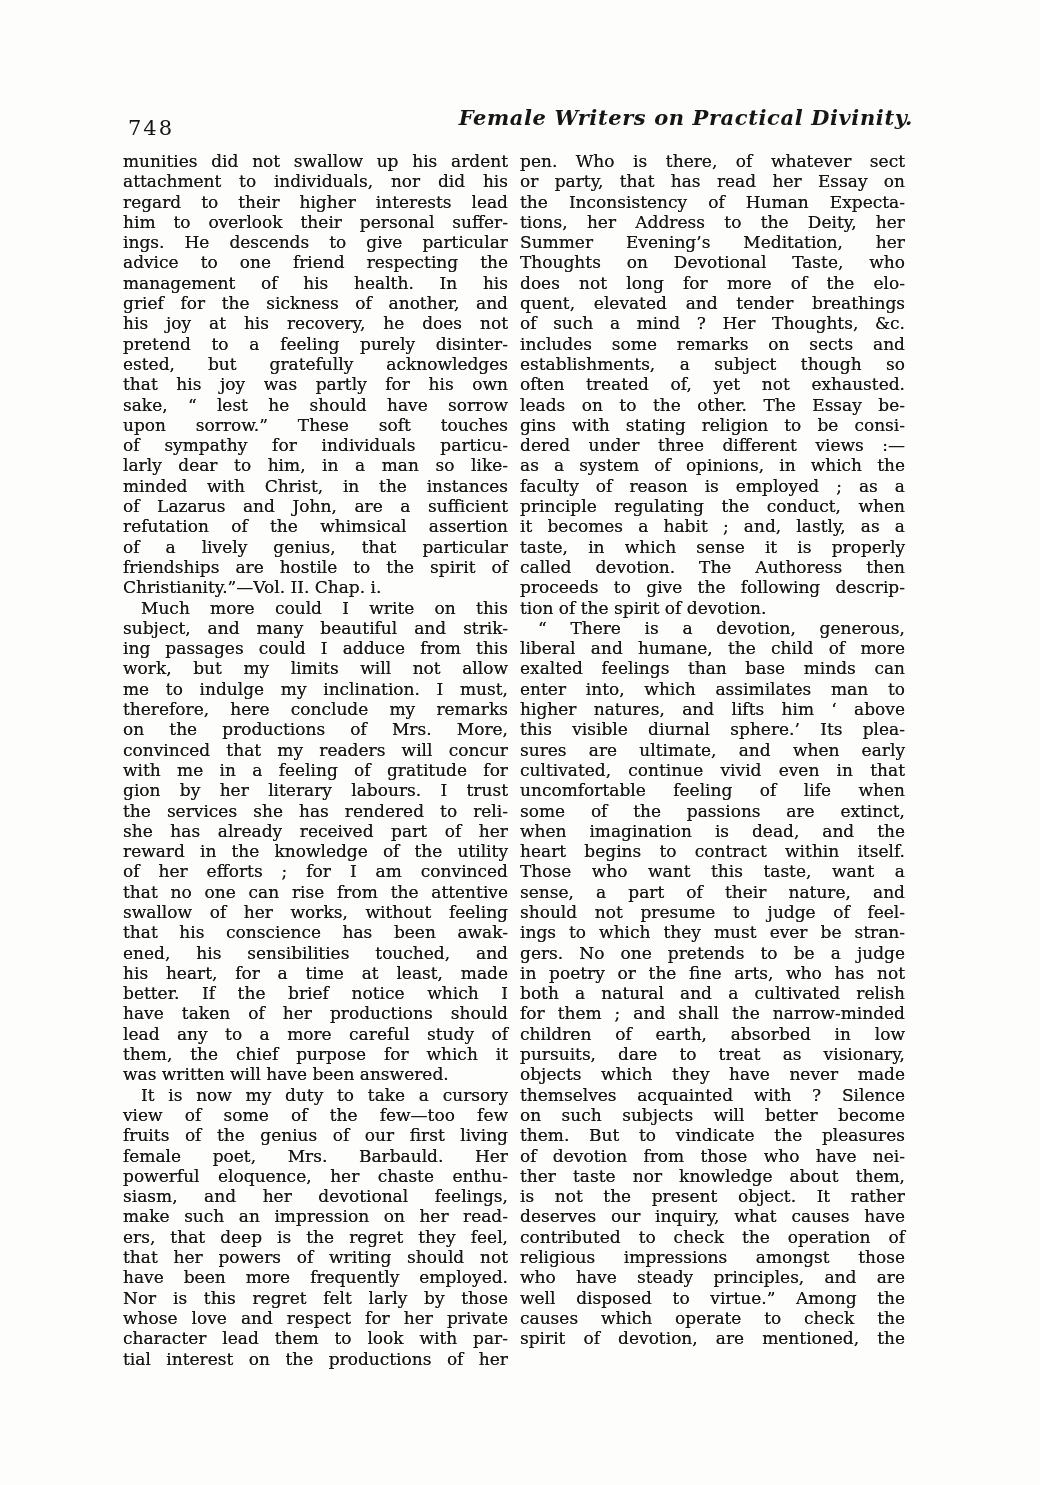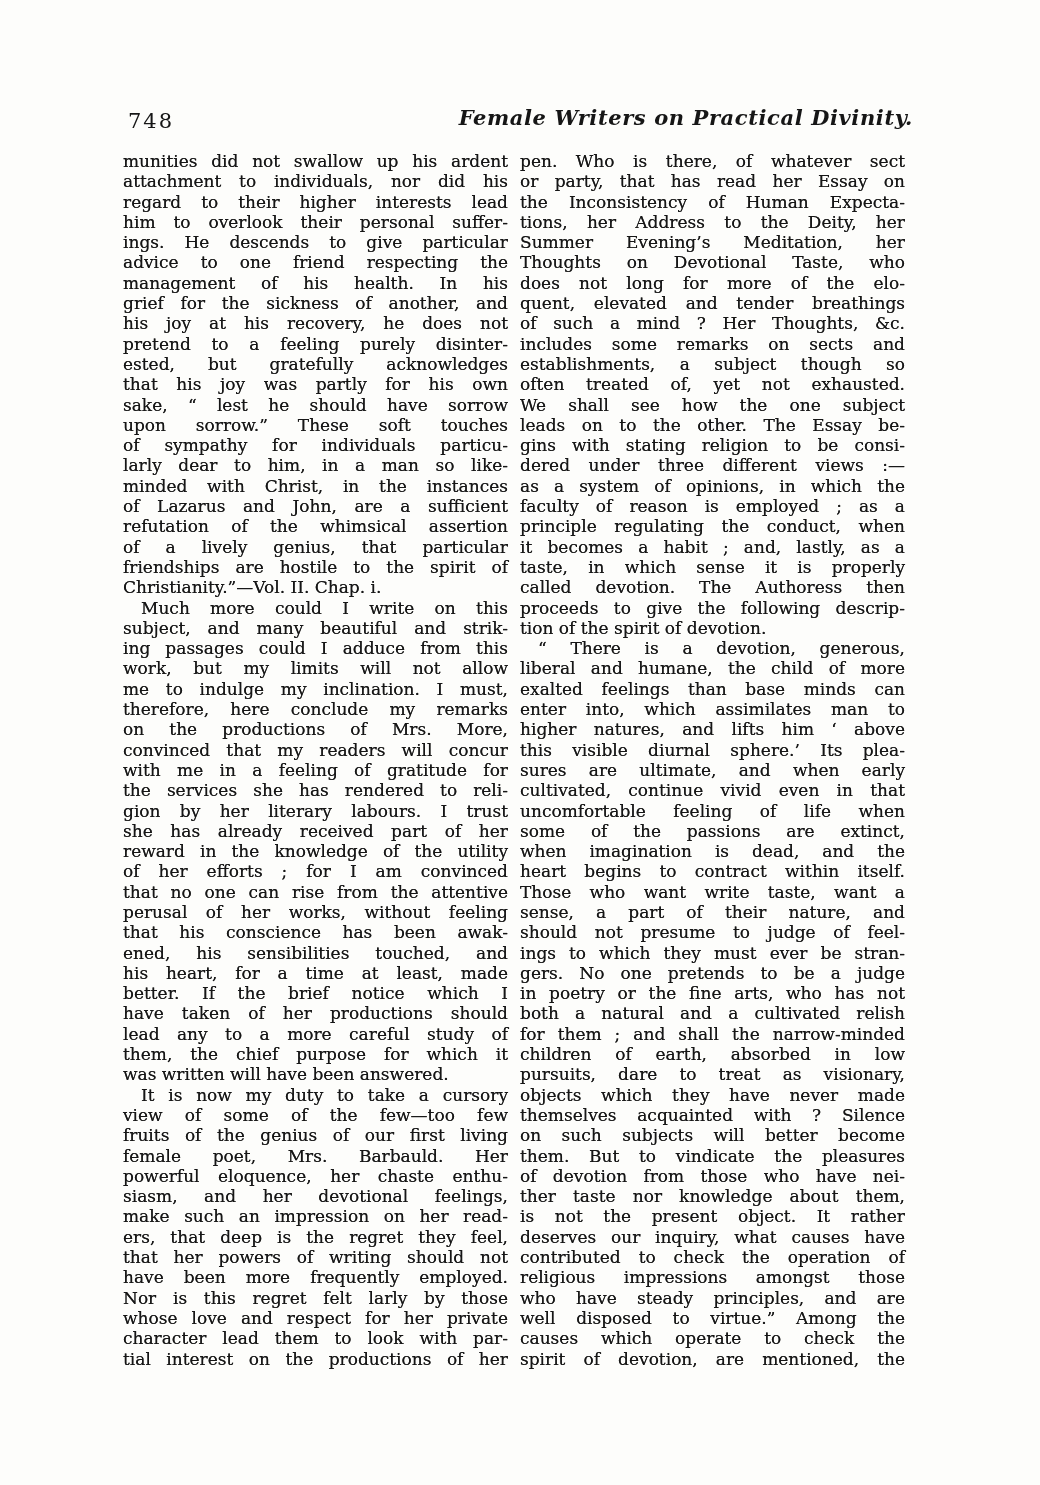--- a/index.html
+++ b/index.html
@@ -22,21 +22,21 @@
     top: 105px;
     width: 790px;
   }
   .header {
     position: relative;
     height: 32px;
   }
   .page-number {
     position: absolute;
     left: 5px;
-    top: 4px;
+    top: 11px;
     font-size: 21px;
     letter-spacing: 2px;
   }
   .page-title {
     text-align: right;
     font-size: 21px;
     font-weight: bold;
     font-style: italic;
     letter-spacing: 0.6px;
     padding-left: 10px;
@@ -98,27 +98,27 @@
           <div class="line pe">Christianity.”—Vol. II. Chap. i.</div>
           <div class="line in">Much more could I write on this</div>
           <div class="line">subject, and many beautiful and strik-</div>
           <div class="line">ing passages could I adduce from this</div>
           <div class="line">work, but my limits will not allow</div>
           <div class="line">me to indulge my inclination. I must,</div>
           <div class="line">therefore, here conclude my remarks</div>
           <div class="line">on the productions of Mrs. More,</div>
           <div class="line">convinced that my readers will concur</div>
           <div class="line">with me in a feeling of gratitude for</div>
+          <div class="line">gion by her literary labours. I trust</div>
           <div class="line">the services she has rendered to reli-</div>
-          <div class="line">gion by her literary labours. I trust</div>
           <div class="line">she has already received part of her</div>
           <div class="line">reward in the knowledge of the utility</div>
           <div class="line">of her efforts ; for I am convinced</div>
           <div class="line">that no one can rise from the attentive</div>
-          <div class="line">perusal of her works, without feeling</div>
+          <div class="line">swallow of her works, without feeling</div>
           <div class="line">that his conscience has been awak-</div>
           <div class="line">ened, his sensibilities touched, and</div>
           <div class="line">his heart, for a time at least, made</div>
           <div class="line">better. If the brief notice which I</div>
           <div class="line">have taken of her productions should</div>
           <div class="line">lead any to a more careful study of</div>
           <div class="line">them, the chief purpose for which it</div>
           <div class="line pe">was written will have been answered.</div>
           <div class="line in">It is now my duty to take a cursory</div>
           <div class="line">view of some of the few—too few</div>
@@ -141,21 +141,20 @@
           <div class="line">the Inconsistency of Human Expecta-</div>
           <div class="line">tions, her Address to the Deity, her</div>
           <div class="line">Summer Evening’s Meditation, her</div>
           <div class="line">Thoughts on Devotional Taste, who</div>
           <div class="line">does not long for more of the elo-</div>
           <div class="line">quent, elevated and tender breathings</div>
           <div class="line">of such a mind ? Her Thoughts, &amp;c.</div>
           <div class="line">includes some remarks on sects and</div>
           <div class="line">establishments, a subject though so</div>
           <div class="line">often treated of, yet not exhausted.</div>
-          <div class="line">We shall see how the one subject</div>
           <div class="line">leads on to the other. The Essay be-</div>
           <div class="line">gins with stating religion to be consi-</div>
           <div class="line">dered under three different views :—</div>
           <div class="line">as a system of opinions, in which the</div>
           <div class="line">faculty of reason is employed ; as a</div>
           <div class="line">principle regulating the conduct, when</div>
           <div class="line">it becomes a habit ; and, lastly, as a</div>
           <div class="line">taste, in which sense it is properly</div>
           <div class="line">called devotion. The Authoress then</div>
           <div class="line">proceeds to give the following descrip-</div>
@@ -165,21 +164,21 @@
           <div class="line">exalted feelings than base minds can</div>
           <div class="line">enter into, which assimilates man to</div>
           <div class="line">higher natures, and lifts him ‘ above</div>
           <div class="line">this visible diurnal sphere.’ Its plea-</div>
           <div class="line">sures are ultimate, and when early</div>
           <div class="line">cultivated, continue vivid even in that</div>
           <div class="line">uncomfortable feeling of life when</div>
           <div class="line">some of the passions are extinct,</div>
           <div class="line">when imagination is dead, and the</div>
           <div class="line">heart begins to contract within itself.</div>
-          <div class="line">Those who want write taste, want a</div>
+          <div class="line">Those who want this taste, want a</div>
           <div class="line">sense, a part of their nature, and</div>
           <div class="line">should not presume to judge of feel-</div>
           <div class="line">ings to which they must ever be stran-</div>
           <div class="line">gers. No one pretends to be a judge</div>
           <div class="line">in poetry or the fine arts, who has not</div>
           <div class="line">both a natural and a cultivated relish</div>
           <div class="line">for them ; and shall the narrow-minded</div>
           <div class="line">children of earth, absorbed in low</div>
           <div class="line">pursuits, dare to treat as visionary,</div>
           <div class="line">objects which they have never made</div>

